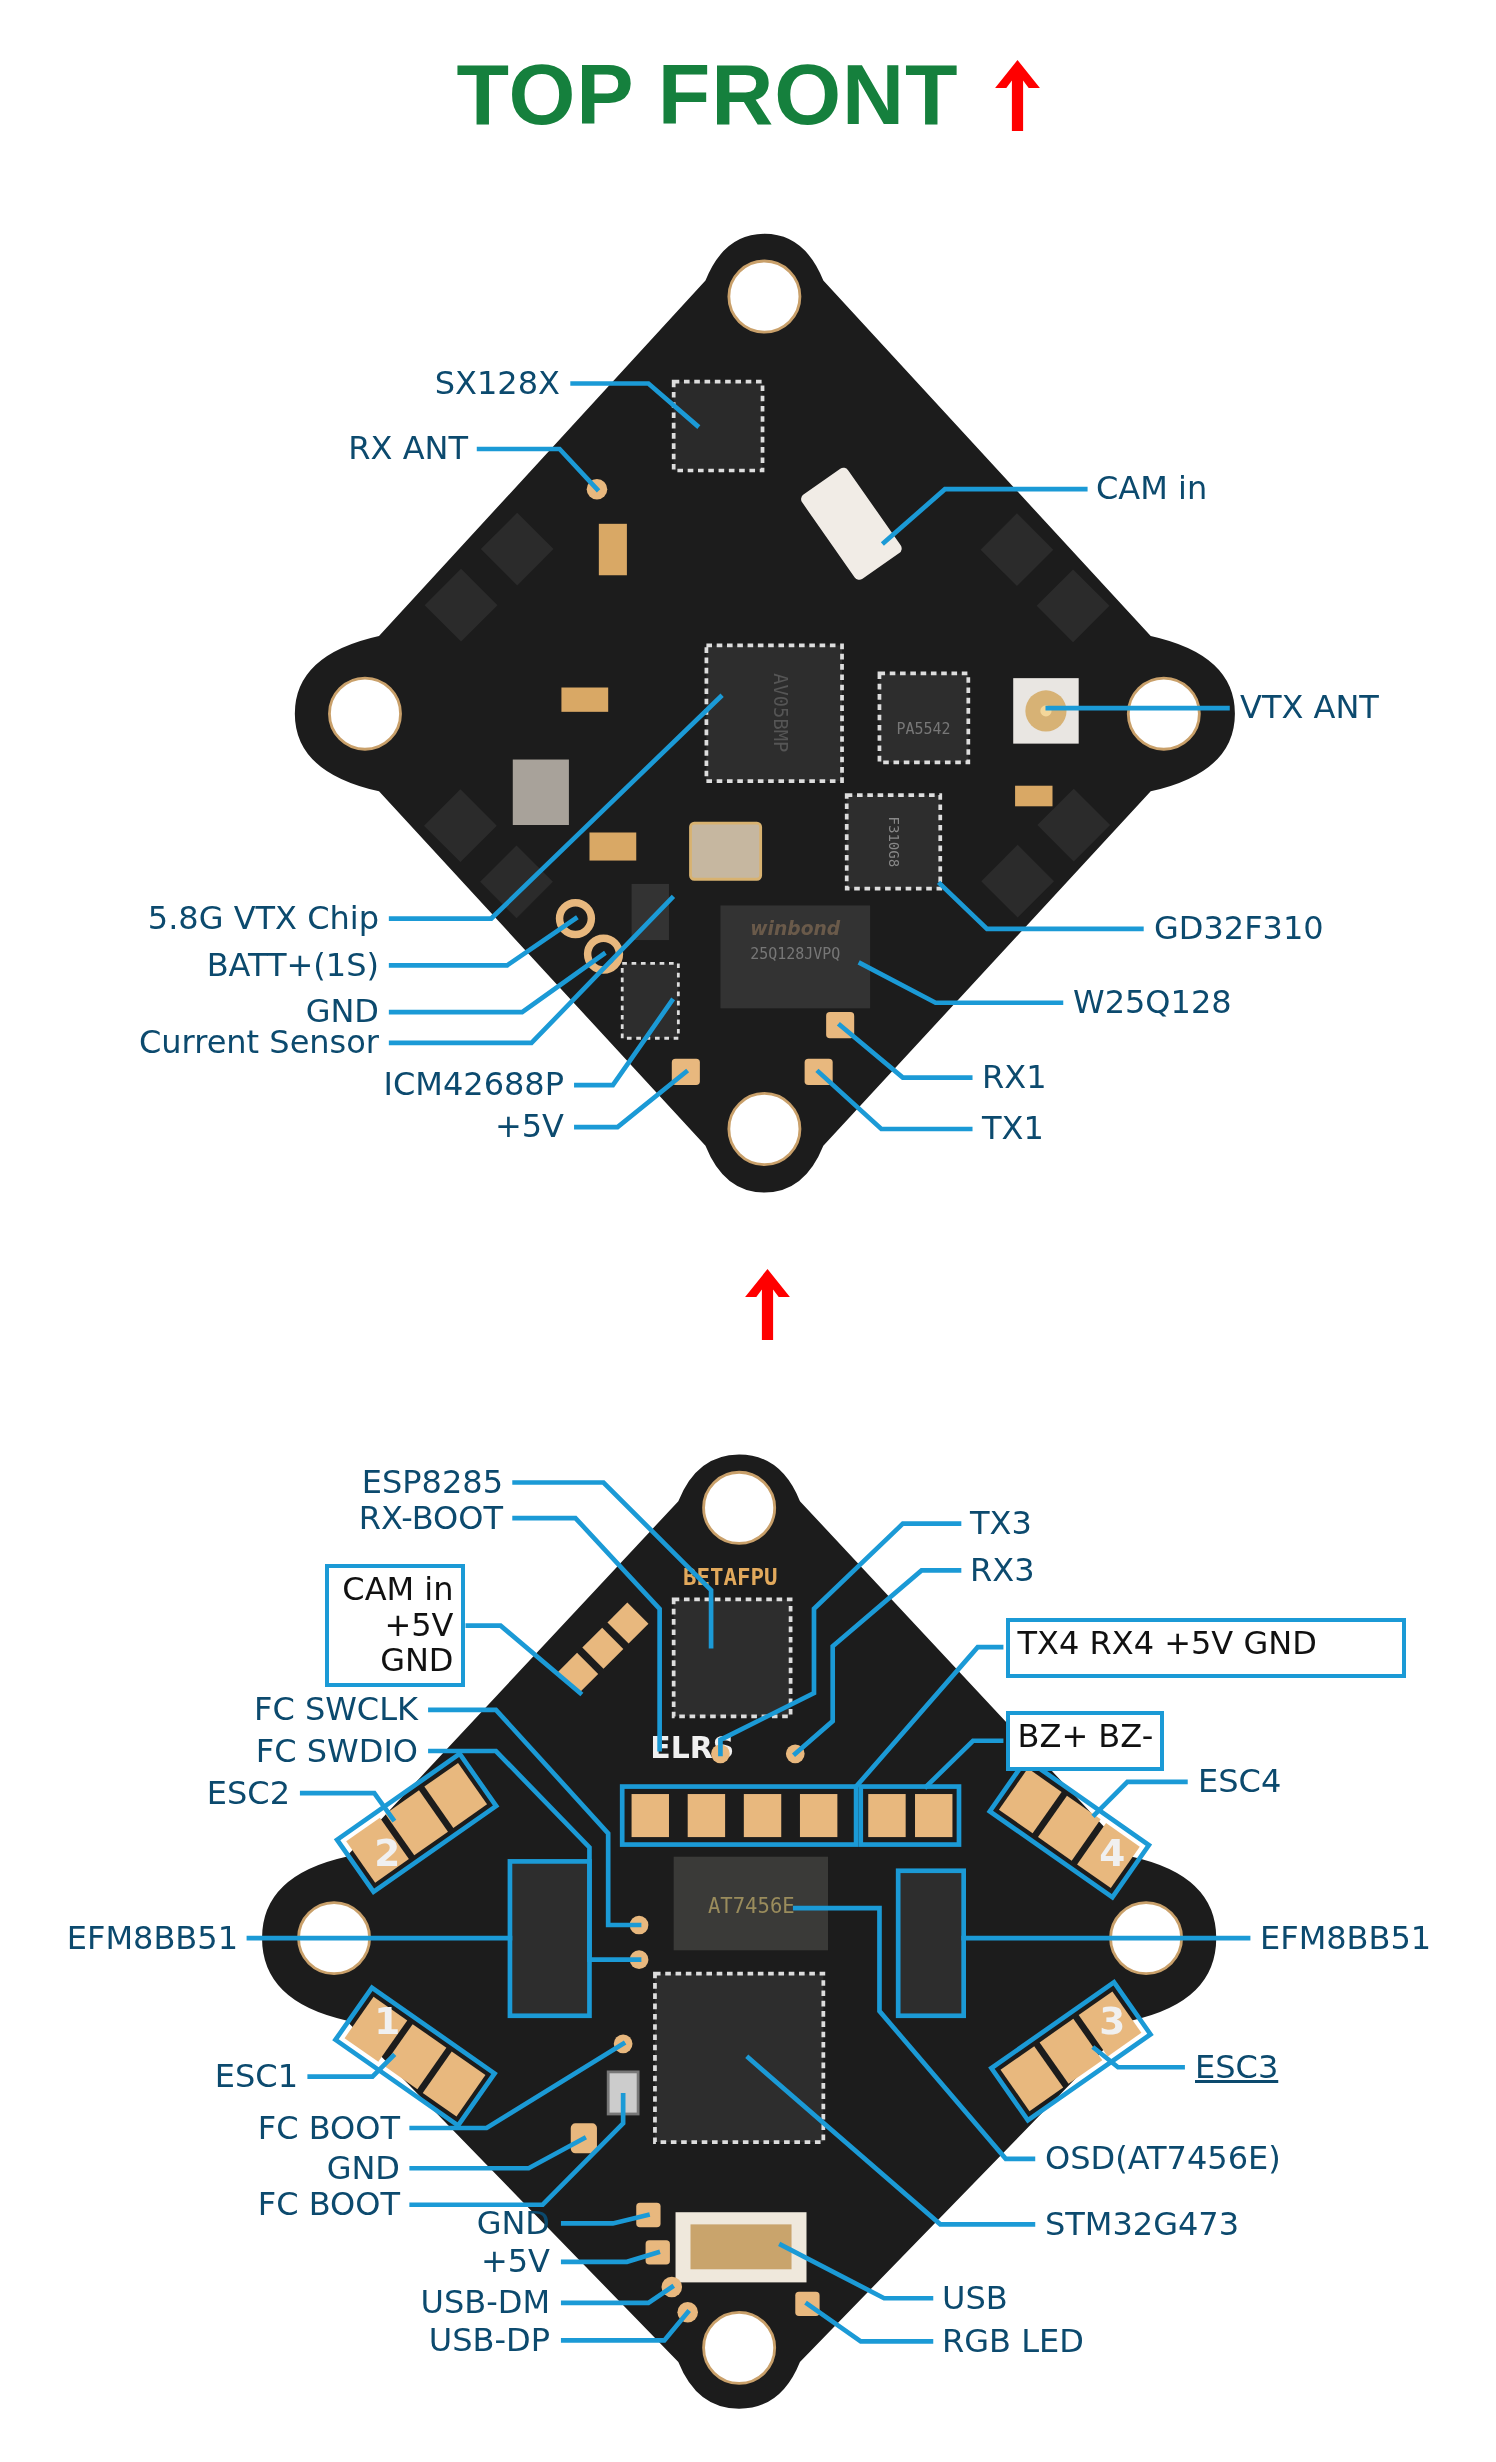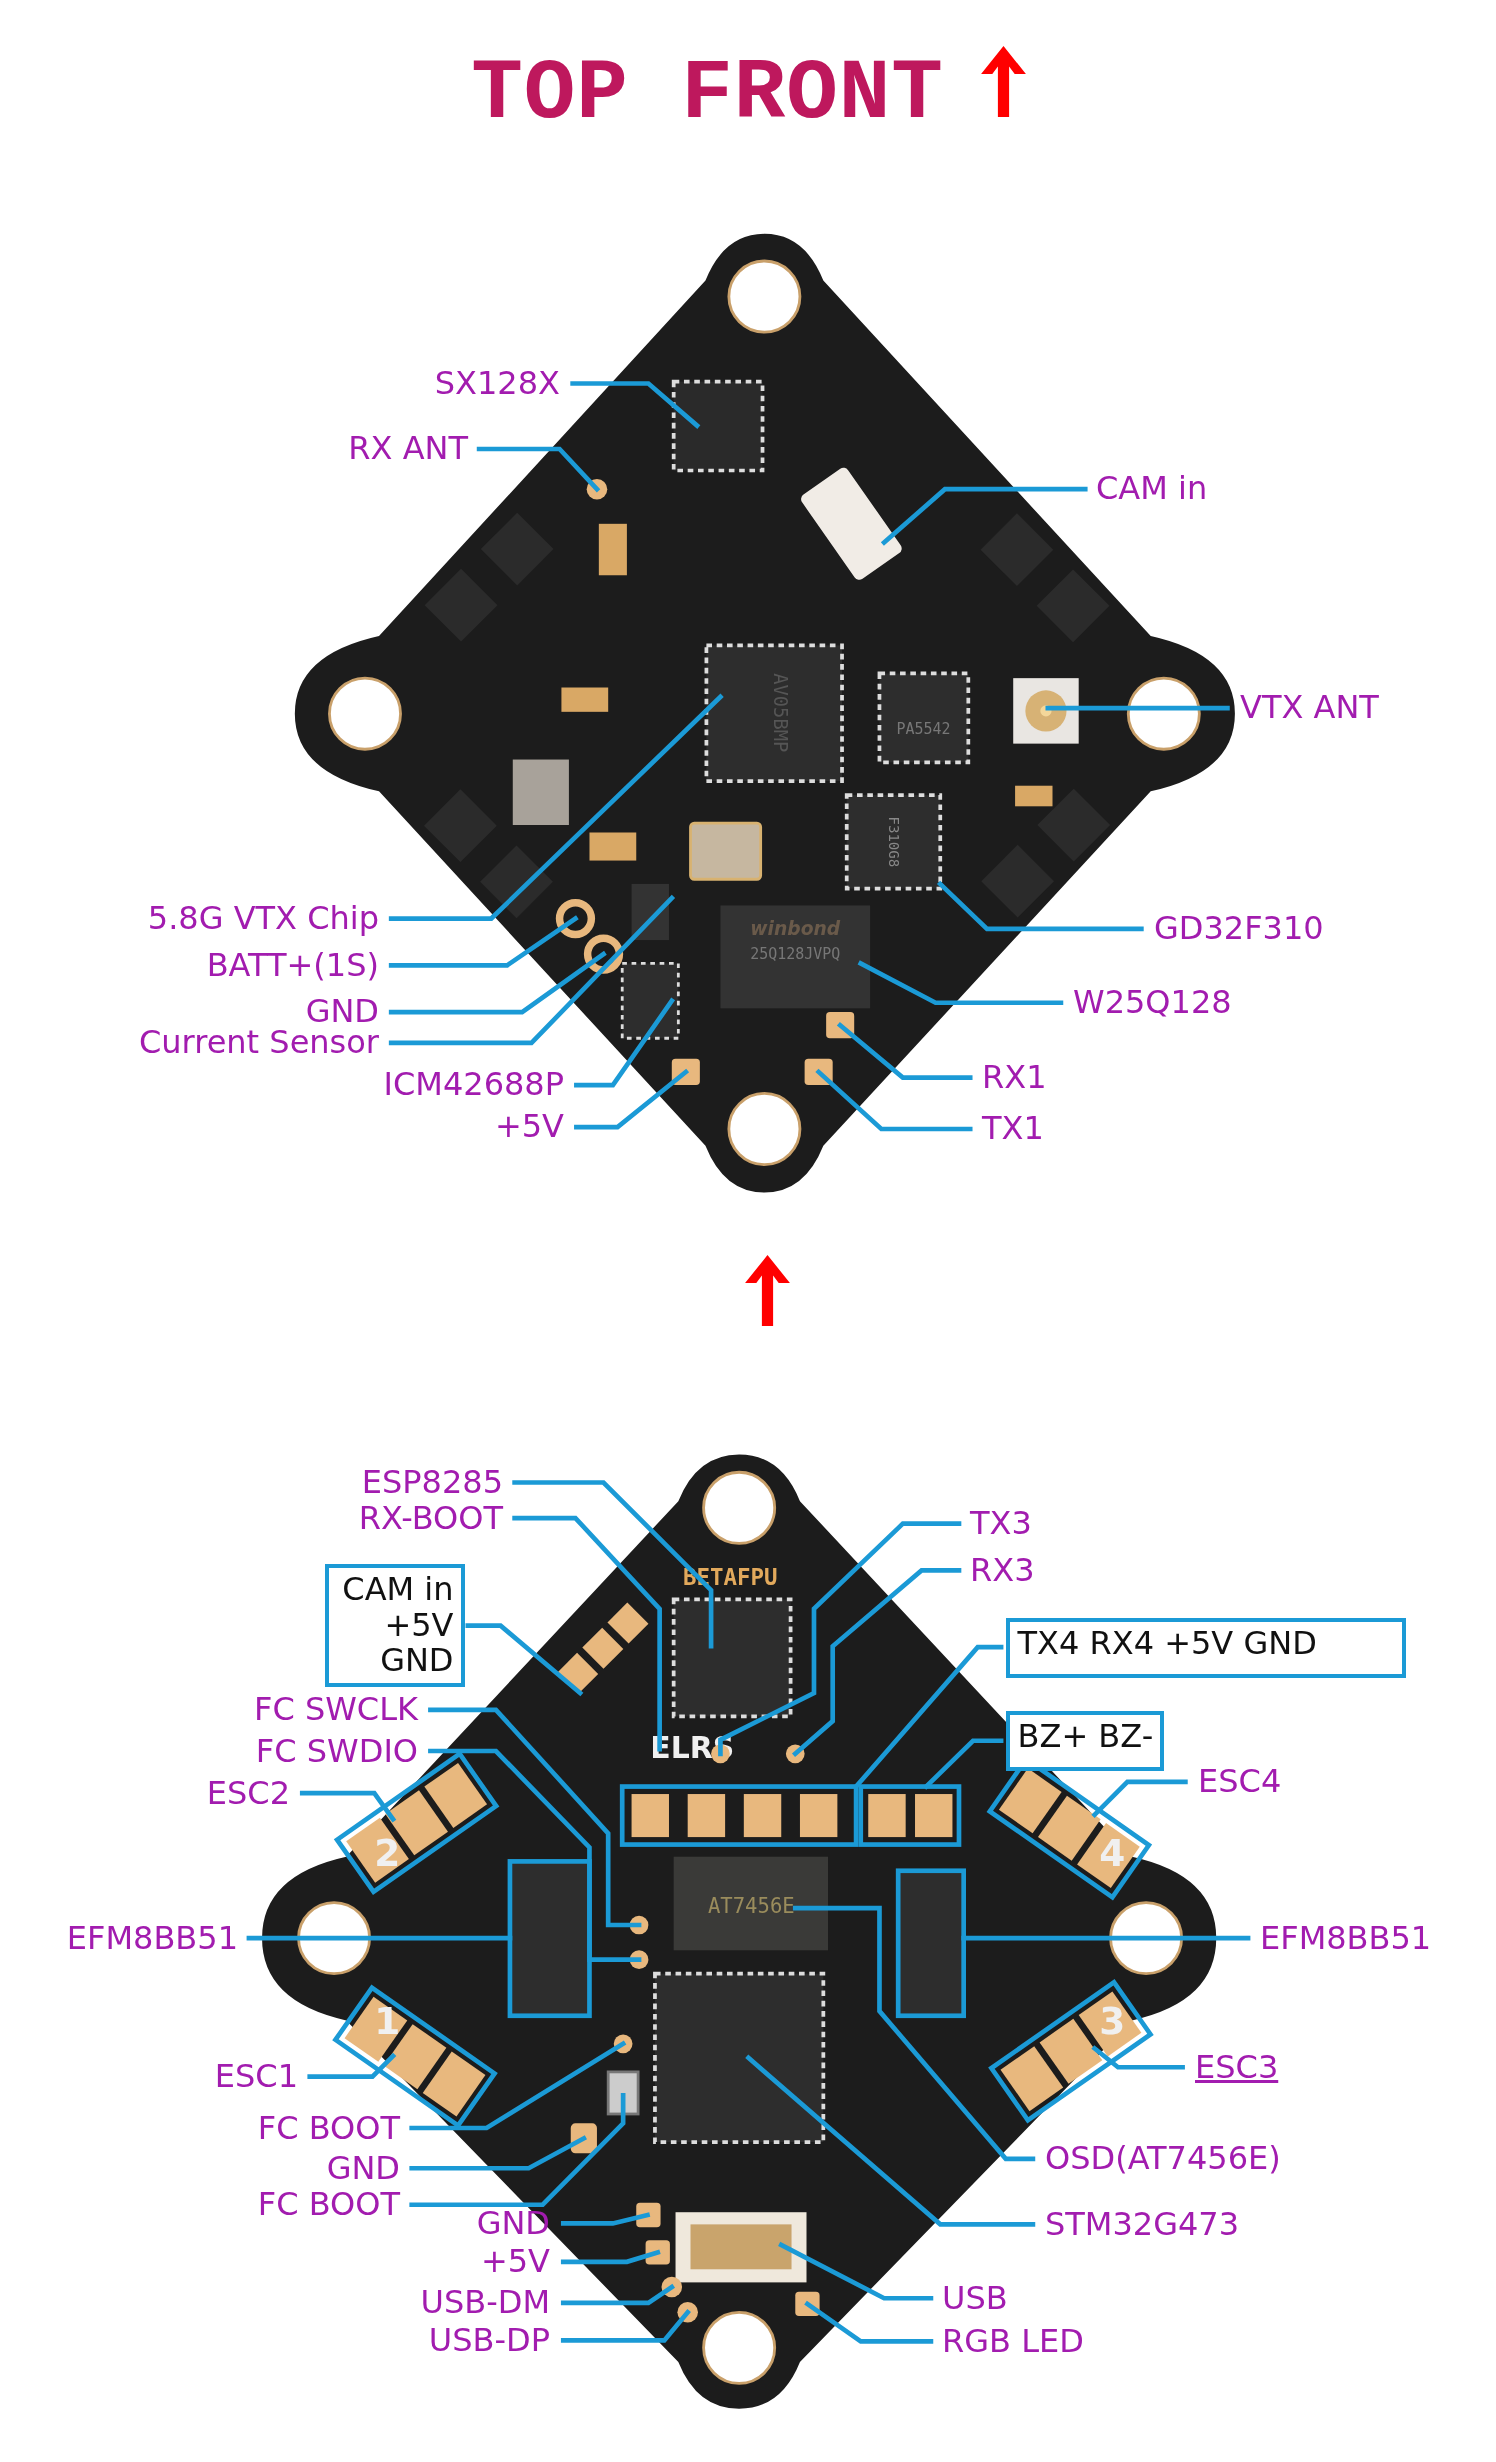--- a/index.html
+++ b/index.html
@@ -1,20 +1,20 @@
 <!DOCTYPE html>
 <html style="font-size:15px"><head>
 <meta charset="utf-8">
 <style>
   html,body{margin:0;padding:0;background:#ffffff;}
   body{width:1497px;height:2462px;position:relative;overflow:hidden;font-family:"DejaVu Sans",sans-serif;}
-  .title{position:absolute;left:0;width:1497px;text-align:center;font-family:Liberation Mono, monospace;font-weight:bold;color:#be185d;font-size:86px;letter-spacing:0.9px;}
+  .title{position:absolute;left:0;width:1497px;text-align:center;font-family:Liberation Sans, sans-serif;font-weight:bold;color:#15803d;font-size:86px;letter-spacing:0.9px;}
   .title .arrow{display:inline-block;vertical-align:middle;margin-left:37px;}
   svg.board{position:absolute;left:0;width:1497px;}
-  .lbl{position:absolute;font-family:"DejaVu Sans",sans-serif;font-size:32px;color:#a21caf;white-space:nowrap;line-height:1;}
+  .lbl{position:absolute;font-family:"DejaVu Sans",sans-serif;font-size:32px;color:#0c4a6e;white-space:nowrap;line-height:1;}
   .lbl.r{text-align:right;}
   .box{position:absolute;border:4.7px solid #1b9ad6;background:#fff;font-family:"DejaVu Sans",sans-serif;font-size:32px;color:#111;line-height:1.12;box-sizing:border-box;padding:3.7px 7.5px;white-space:nowrap;}
   .box.stack{text-align:right;}
 </style>
 </head>
 <body>
 
 <div class="title" style="top:45px;">
   <span>TOP FRONT</span><span class="arrow"><svg width="45" height="71" viewBox="0 0 48 76">
         <polygon points="24,0 48,30 36,30 30,22 30,76 18,76 18,22 12,30 0,30" fill="#ff0000"></polygon>

